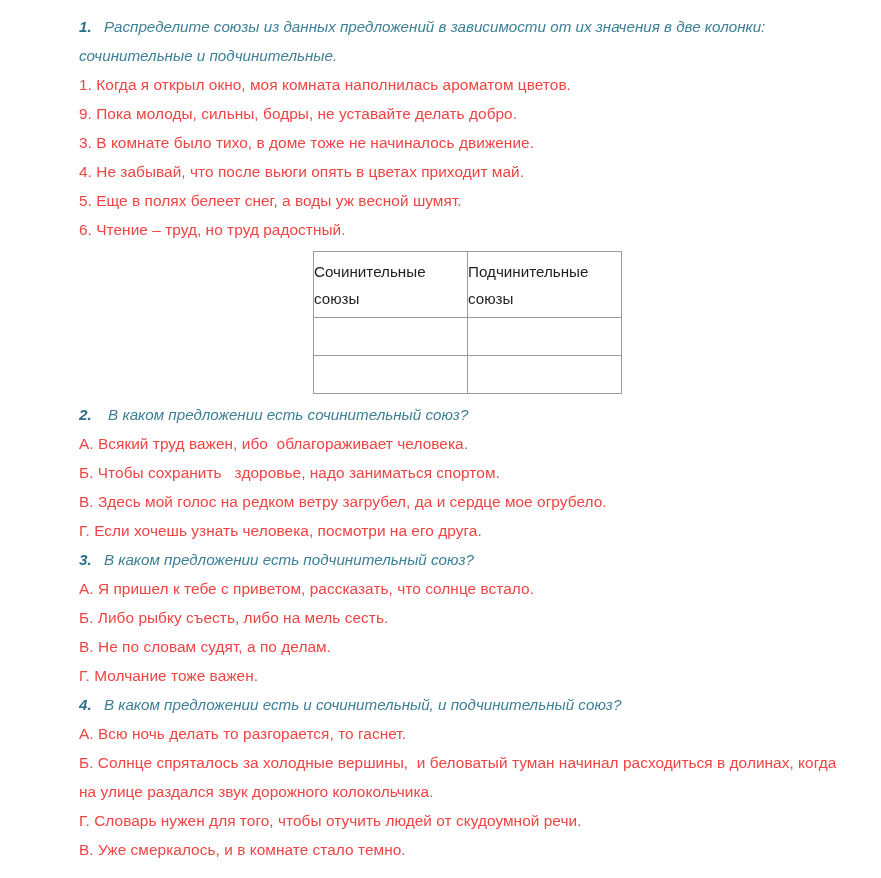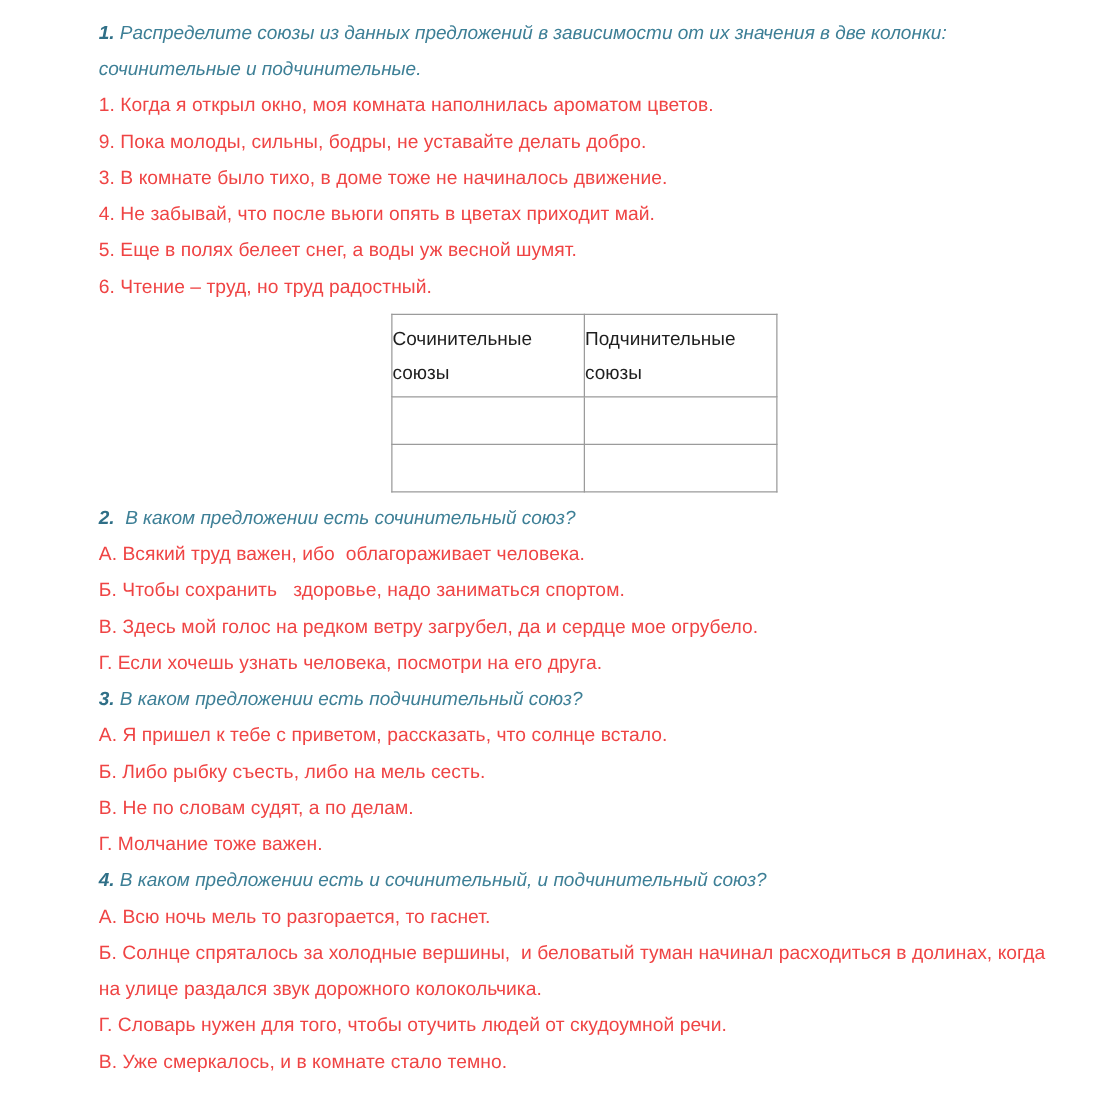--- a/index.html
+++ b/index.html
@@ -41,20 +41,21 @@
     color: #3d7f96;
     white-space: pre-wrap;
   }
   .heading .num {
     font-weight: bold;
     font-style: italic;
     color: #2f6f87;
   }
   .heading .htext {
     font-style: italic;
+    margin-left: 8px;
   }
 
   
   .heading-wrap {
     max-width: 762px;
   }
 
   
   .table-wrap {
     margin: 7px 0 6px 0;
@@ -146,18 +147,18 @@
 
   <div class="heading"><span class="num">3.</span><span class="htext"> В каком предложении есть подчинительный союз?</span></div>
 
   <div class="line">А. Я пришел к тебе с приветом, рассказать, что солнце встало.</div>
   <div class="line">Б. Либо рыбку съесть, либо на мель сесть.</div>
   <div class="line">В. Не по словам судят, а по делам.</div>
   <div class="line">Г. Молчание тоже важен.</div>
 
   <div class="heading"><span class="num">4.</span><span class="htext"> В каком предложении есть и сочинительный, и подчинительный союз?</span></div>
 
-  <div class="line">А. Всю ночь мель то разгорается, то гаснет.</div>
+  <div class="line">А. Всю ночь делать то разгорается, то гаснет.</div>
   <div class="line long-line">Б. Солнце спряталось за холодные вершины,  и беловатый туман начинал расходиться в долинах, когда на улице раздался звук дорожного колокольчика.</div>
   <div class="line">Г. Словарь нужен для того, чтобы отучить людей от скудоумной речи.</div>
   <div class="line">В. Уже смеркалось, и в комнате стало темно.</div>
 
 </div>
 
 </body></html>

